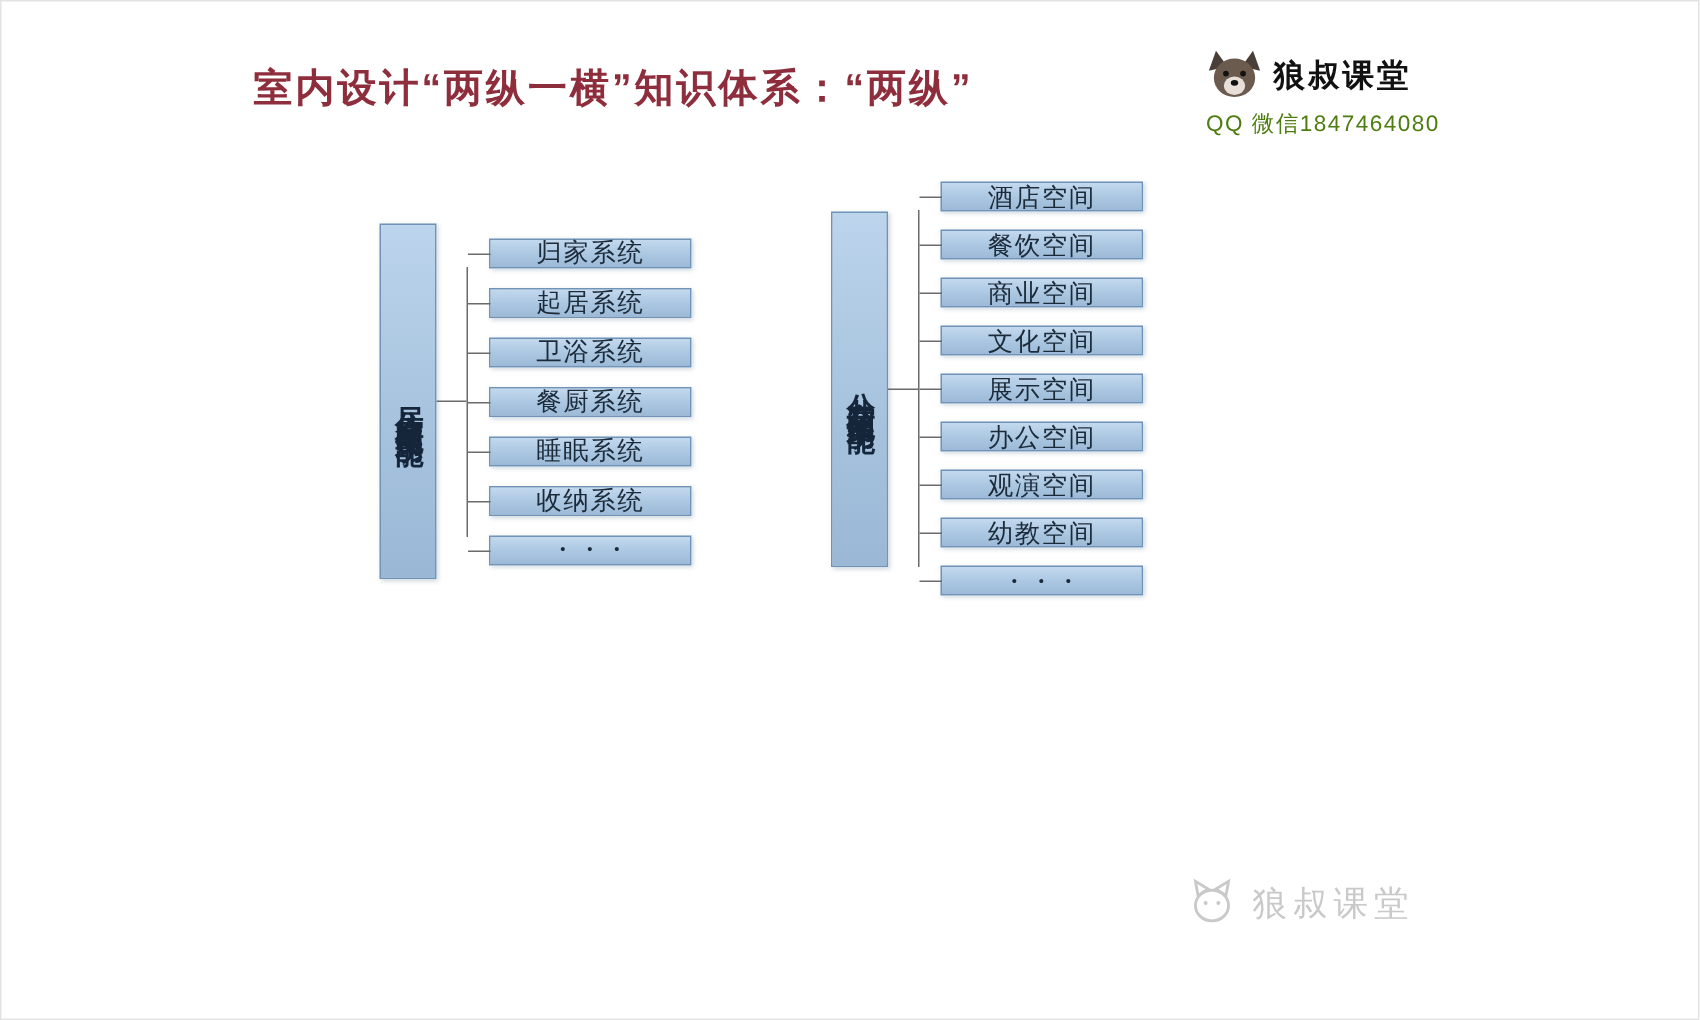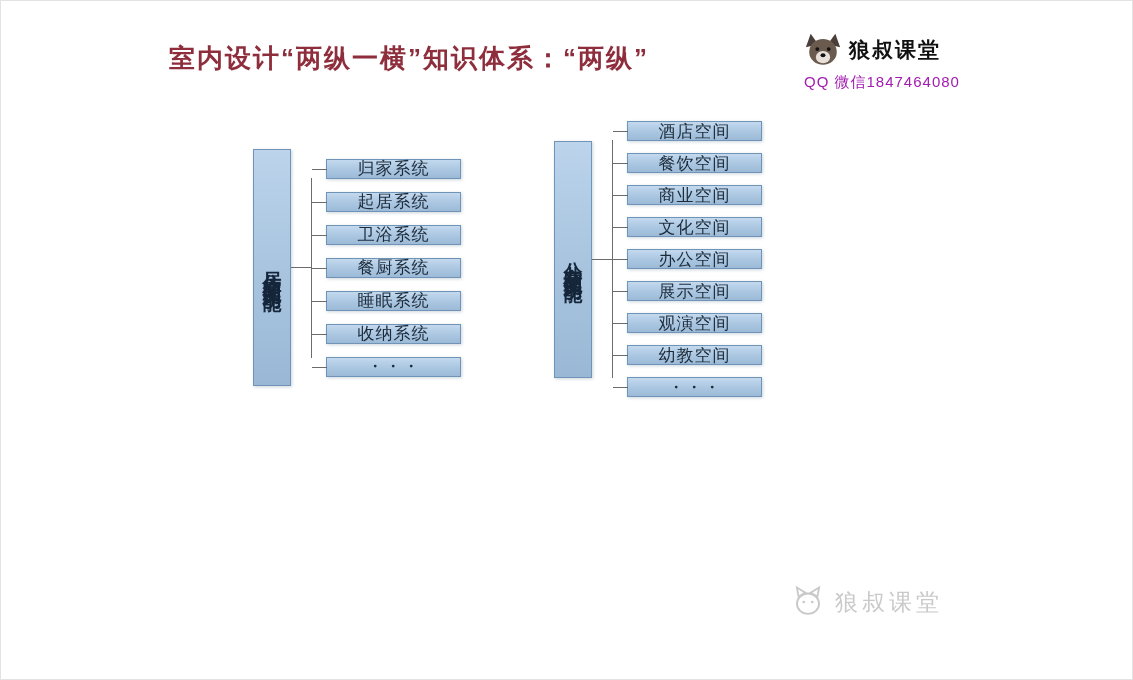--- a/index.html
+++ b/index.html
@@ -15,21 +15,21 @@
     position:absolute; left:168px; top:40px;
     font-size:26px; font-weight:bold; color:#8e2e3c;
     letter-spacing:2px; white-space:nowrap;
   }
 
   
   .brand { position:absolute; left:803px; top:30px; }
   .brand-row { display:flex; align-items:center; gap:7px; }
   .wolf-icon svg { display:block; }
   .brand-name { font-size:21px; font-weight:bold; color:#111; letter-spacing:2px; }
-  .brand-contact { margin-top:4px; font-size:15px; color:#a21caf; letter-spacing:1px; }
+  .brand-contact { margin-top:4px; font-size:15px; color:#4d7c0f; letter-spacing:1px; }
 
   
   .tree { position:absolute; display:flex; align-items:center; }
 
   .parent-box {
     width:38px; height:237px;
     display:flex; align-items:center; justify-content:center;
     writing-mode:vertical-rl; text-orientation:upright;
     font-size:19px; font-weight:bold; color:#16263a; letter-spacing:3px;
     border:1px solid #6f94b8;
@@ -119,22 +119,22 @@
 
   <div class="tree tree-right">
     <div class="parent-box">公共空间使用功能</div>
     <div class="parent-link"></div>
     <div class="children">
       <div class="spine"></div>
     <div class="child-box">酒店空间</div>
         <div class="child-box">餐饮空间</div>
         <div class="child-box">商业空间</div>
         <div class="child-box">文化空间</div>
+        <div class="child-box">展示空间</div>
         <div class="child-box">办公空间</div>
-        <div class="child-box">展示空间</div>
         <div class="child-box">观演空间</div>
         <div class="child-box">幼教空间</div>
         <div class="child-box">・・・</div>
       </div>
   </div>
 
   <div class="watermark">
     <span class="wm-icon">
       <svg width="34" height="34" viewBox="0 0 40 40">
         <polygon points="9,14 7,3 17,9" fill="none" stroke="#c9c9c9" stroke-width="2.2"></polygon>

